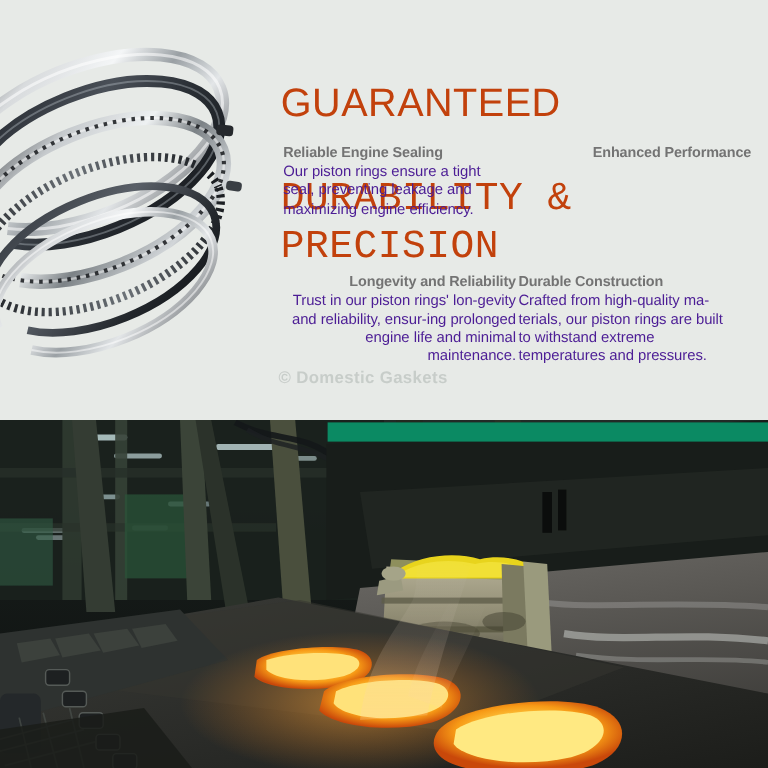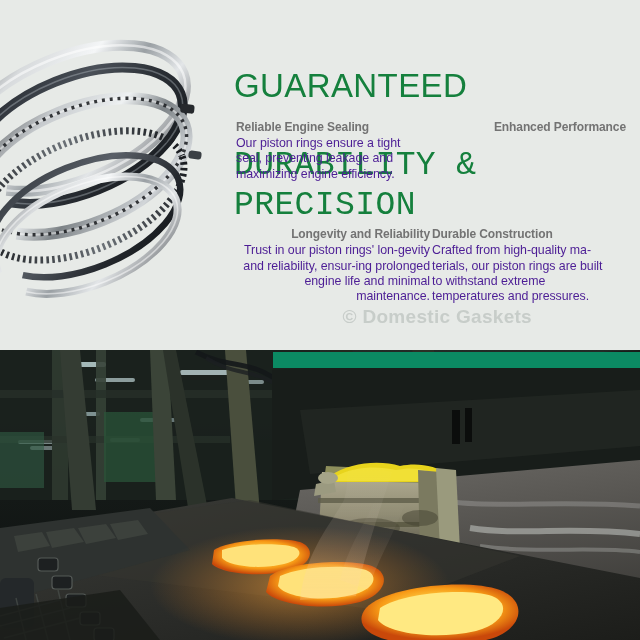--- a/index.html
+++ b/index.html
@@ -14,21 +14,21 @@
   
   .top{position:absolute;left:0;top:0;width:640px;height:350px;background:#e7eae7;overflow:hidden;}
 
   
   .rings{position:absolute;left:-38px;top:2px;width:270px;height:320px;}
   .rings svg{display:block;}
 
   
   .headline{
     position:absolute;left:234px;top:26px;width:400px;
-    color:#15803d;
+    color:#c2410c;
     font-size:33px;line-height:40px;
     font-weight:300;letter-spacing:.4px;
     white-space:pre-line;
   }
   .headline .l1{display:block;}
   .headline .l2{display:block;font-family:Liberation Mono, monospace;}
 
   
   .features{position:absolute;left:236px;top:120px;width:392px;}
   .frow{display:flex;}
@@ -40,23 +40,23 @@
   }
   .f-body{
     font-size:12.4px;color:#4c1d95;line-height:15.4px;
     margin:0;letter-spacing:-.05px;white-space:pre-line;
   }
   .frow.second{margin-top:45px;}
 
   
   .watermark{
     position:absolute;left:232px;top:306px;width:300px;
-    font-size:19px;font-weight:bold;letter-spacing:.3px;
+    font-size:14px;font-weight:bold;letter-spacing:.3px;
     color:rgba(120,128,124,0.28);
-    pointer-events:none;user-select:none;text-align:right;
+    pointer-events:none;user-select:none;
   }
 
   
   .greenbar{position:absolute;left:273px;top:352px;width:367px;height:16px;background:#0b8a63;z-index:6;}
 
   
   .photo{position:absolute;left:0;top:350px;width:640px;height:290px;overflow:hidden;background:#141613;}
   .photo svg{display:block;}
 </style>
 </head>

